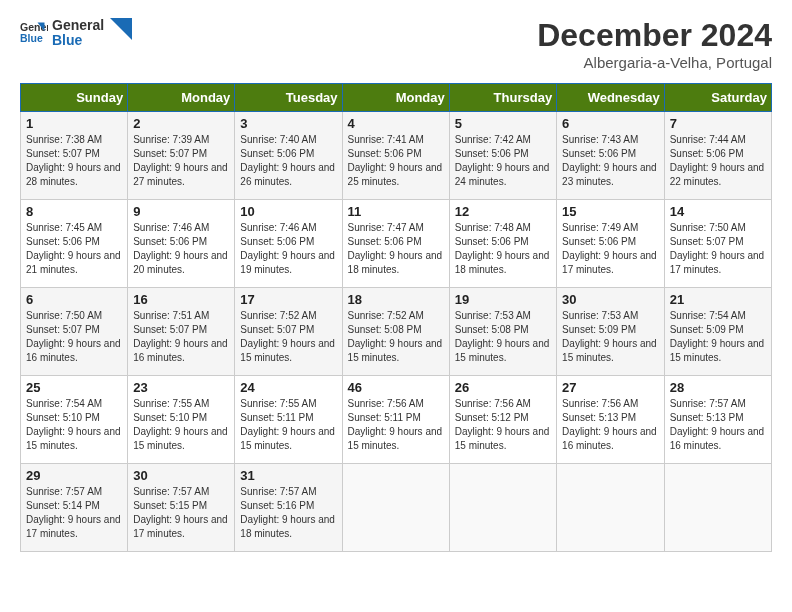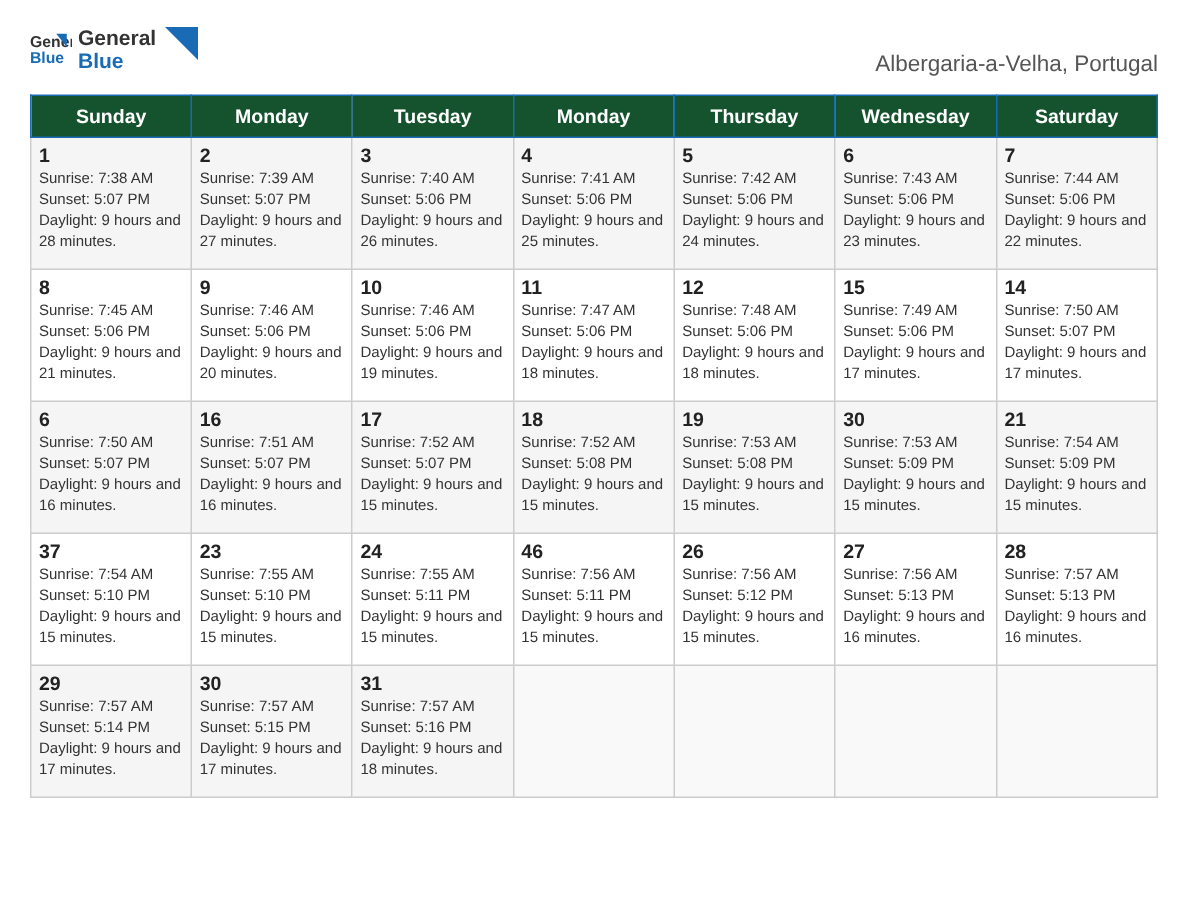--- a/index.html
+++ b/index.html
@@ -33,32 +33,32 @@
     }
     .month-title {
       font-size: 32px;
       font-weight: bold;
       color: #333;
       line-height: 1.1;
     }
     .location {
       font-size: 15px;
       color: #555;
-      margin-top: 16px;
+      margin-top: 1px;
     }
     .calendar {
       width: 100%;
       border-collapse: collapse;
       font-size: 11px;
     }
     .calendar thead th {
-      background-color: #14532d;
+      background-color: #4d7c0f;
       color: #fff;
       padding: 6px 4px;
-      text-align: center;
+      text-align: right;
       font-size: 13px;
       font-weight: bold;
       border: 1px solid #1a6bb5;
     }
     .calendar tbody td {
       border: 1px solid #ccc;
       vertical-align: top;
       padding: 4px 5px;
       width: 108px;
       height: 88px;
@@ -99,20 +99,21 @@
       </svg>
       <div>
         <div style="font-size:14px;font-weight:bold;color:#333;line-height:1.1;">General</div>
         <div style="font-size:14px;font-weight:bold;color:#1a6bb5;line-height:1.1;">Blue</div>
       </div>
       <svg width="22" height="22" viewBox="0 0 22 22" style="margin-left:2px;margin-top:-8px;">
         <polygon points="0,0 22,0 22,22" fill="#1a6bb5"></polygon>
       </svg>
     </div>
     <div class="title-block">
+      <div class="month-title">December 2024</div>
       <div class="location">Albergaria-a-Velha, Portugal</div>
     </div>
   </div>
 
   <table class="calendar">
     <thead>
       <tr>
       <th>Sunday</th>
           <th>Monday</th>
           <th>Tuesday</th>
@@ -208,21 +209,21 @@
             <span class="day-number">30</span>
 <div class="day-info">Sunrise: 7:53 AM<br>Sunset: 5:09 PM<br>Daylight: 9 hours and 15 minutes.</div>
           </td>
           <td>
             <span class="day-number">21</span>
 <div class="day-info">Sunrise: 7:54 AM<br>Sunset: 5:09 PM<br>Daylight: 9 hours and 15 minutes.</div>
           </td>
         </tr>
         <tr>
           <td>
-            <span class="day-number">37</span>
+            <span class="day-number">25</span>
 <div class="day-info">Sunrise: 7:54 AM<br>Sunset: 5:10 PM<br>Daylight: 9 hours and 15 minutes.</div>
           </td>
           <td>
             <span class="day-number">23</span>
 <div class="day-info">Sunrise: 7:55 AM<br>Sunset: 5:10 PM<br>Daylight: 9 hours and 15 minutes.</div>
           </td>
           <td>
             <span class="day-number">24</span>
 <div class="day-info">Sunrise: 7:55 AM<br>Sunset: 5:11 PM<br>Daylight: 9 hours and 15 minutes.</div>
           </td>

